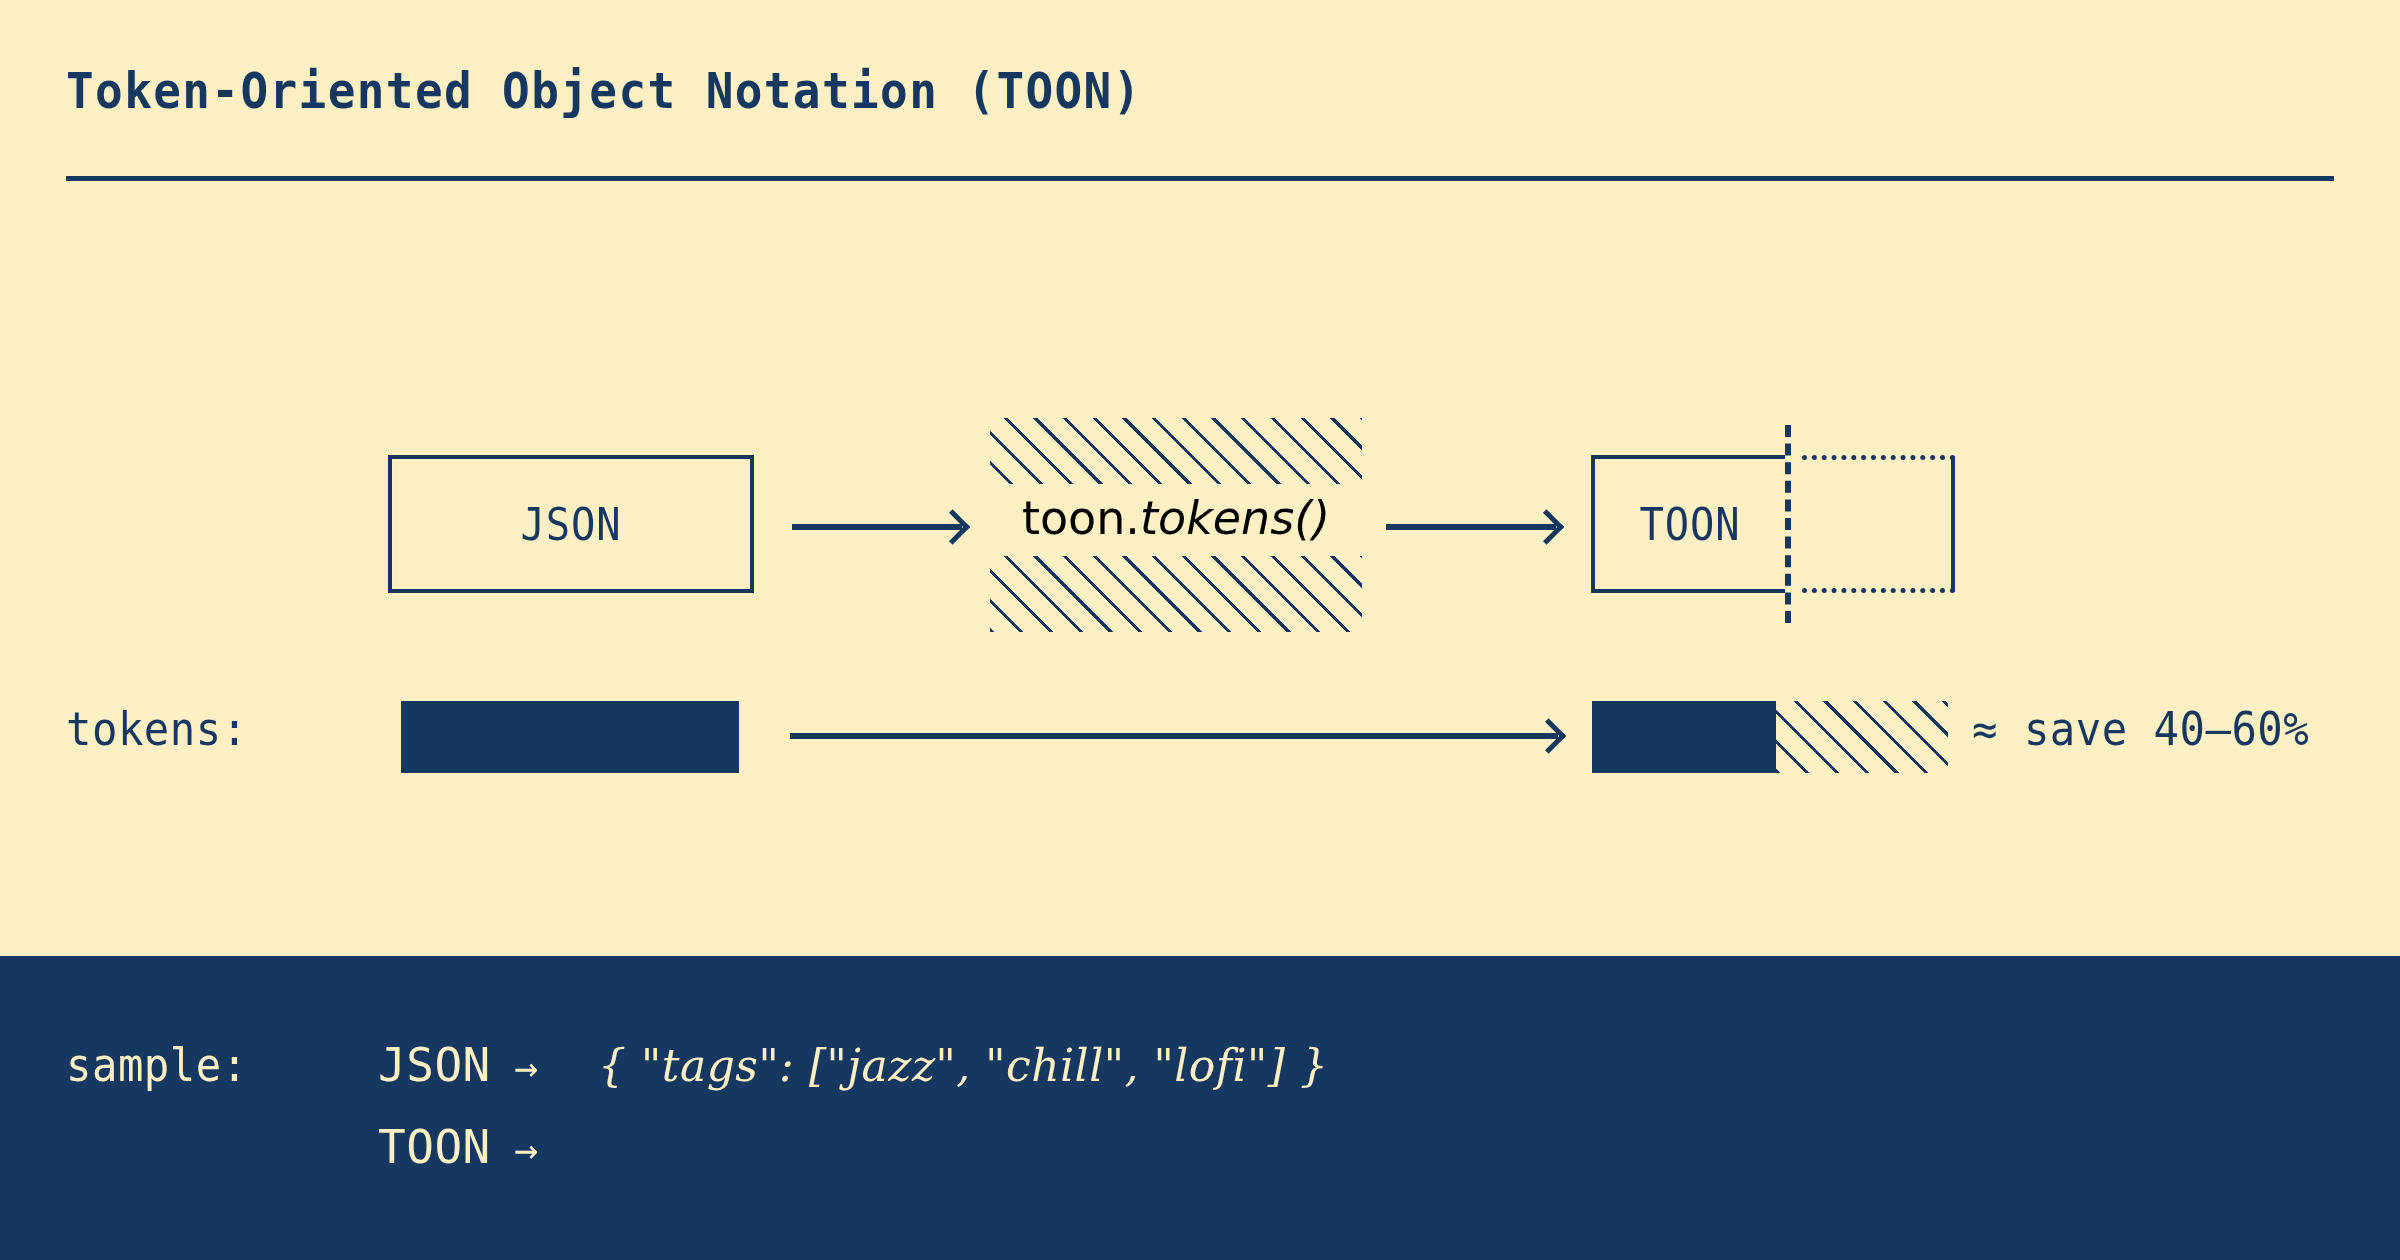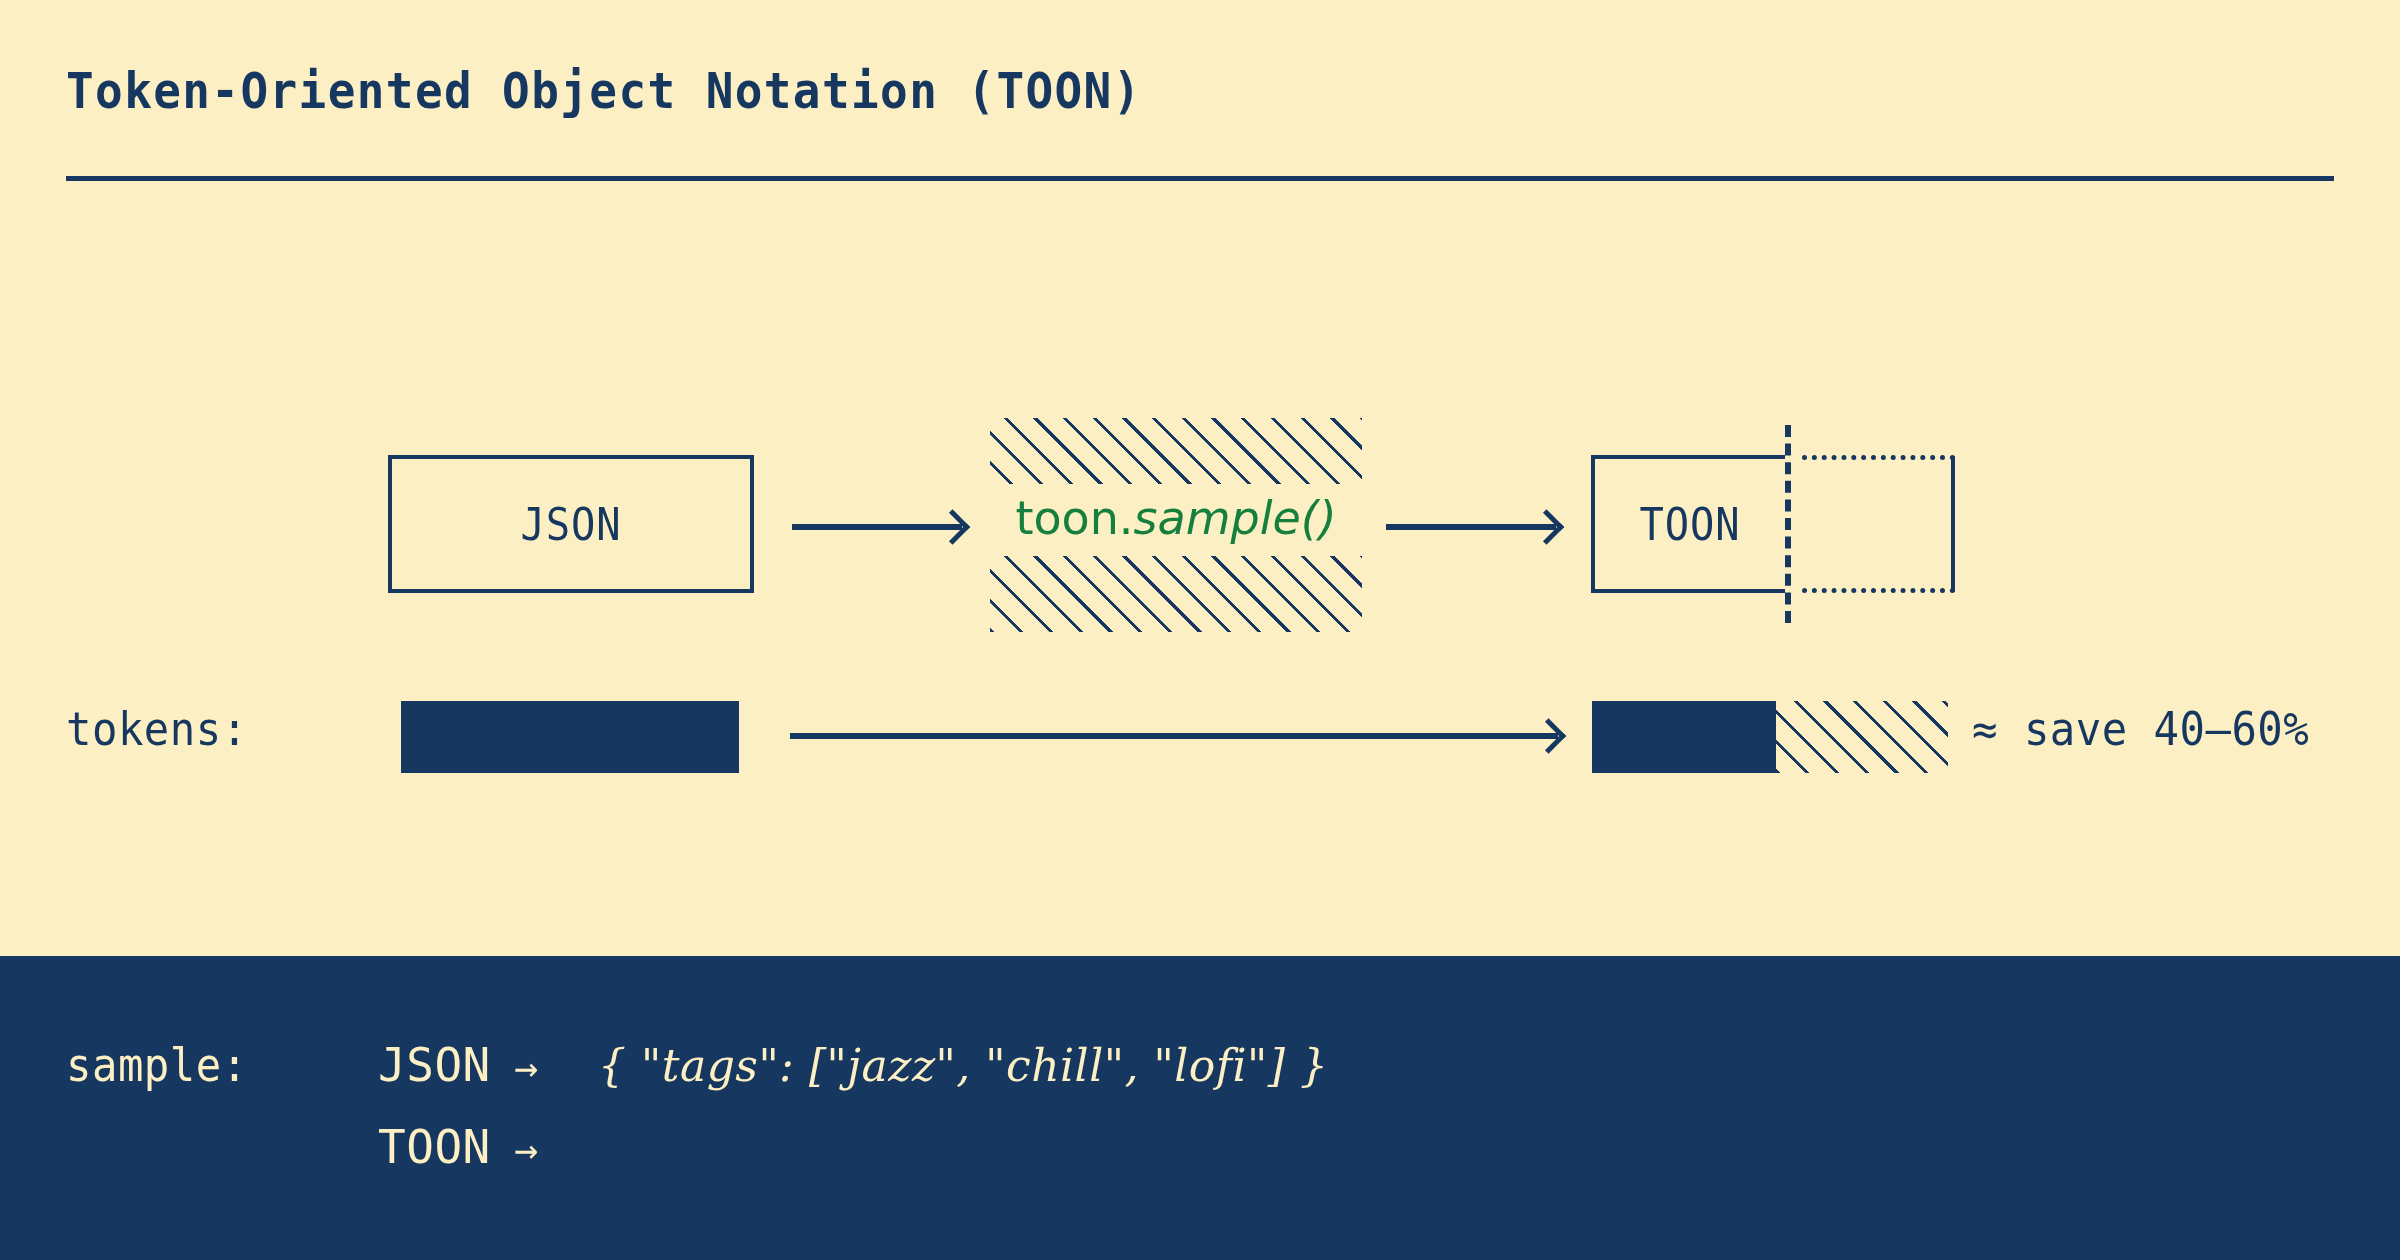--- a/index.html
+++ b/index.html
@@ -108,21 +108,21 @@
   #encode-label {
     position: absolute;
     left: 0;
     top: 84px;
     width: 372px;
     height: 68px;
     display: flex;
     align-items: center;
     justify-content: center;
     font-size: 46px;
-    color: #15803d;
+    color: #000000;
     background: #FCEFC3;
     white-space: nowrap;
     letter-spacing: 0px;
   }
   #encode-label .plain { font-family: "DejaVu Sans", "Liberation Sans", sans-serif; }
   #encode-label .ital  { font-family: "DejaVu Sans", "Liberation Sans", sans-serif; font-style: italic; }
 
   
   #toon-solid {
     position: absolute;
@@ -273,21 +273,21 @@
     <span class="boxlabel">JSON</span>
   </div>
 
   <div class="flow-arrow" id="arrow-1"></div>
 
   <div id="encode-wrap">
     <div class="hatch" id="hatch-top"></div>
     <div class="hatch" id="hatch-bottom"></div>
     <div id="encode-label">
       <span class="plain">toon.</span>
-        <span class="ital">sample()</span>
+        <span class="ital">tokens()</span>
     </div>
   </div>
 
   <div class="flow-arrow" id="arrow-2"></div>
 
   <div id="toon-solid">
     <span class="boxlabel">TOON</span>
   </div>
   <div id="toon-divider"></div>
   <div id="toon-ghost"></div>

